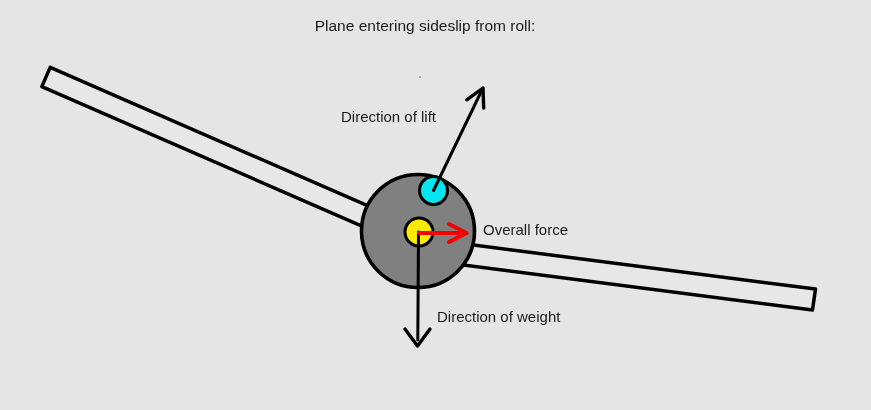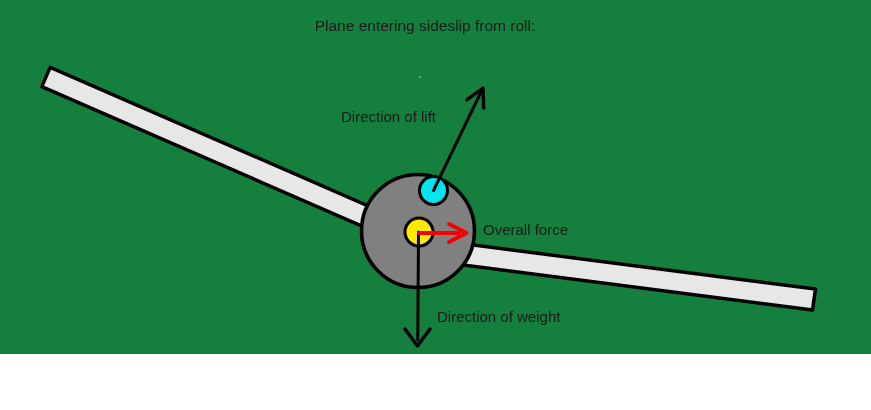--- a/index.html
+++ b/index.html
@@ -3,22 +3,22 @@
 <meta charset="utf-8">
 <style>
   html, body {
     margin: 0;
     padding: 0;
     background: #ffffff;
   }
   .canvas {
     position: relative;
     width: 871px;
-    height: 354px;
-    background: #15803d;
+    height: 410px;
+    background: #e5e5e5;
     overflow: hidden;
     font-family: "Liberation Sans", "DejaVu Sans", sans-serif;
   }
   svg { display: block; }
   .outlined {
     stroke: #000000;
   }
   .thin-line {
     stroke: #000000;
     fill: none;

